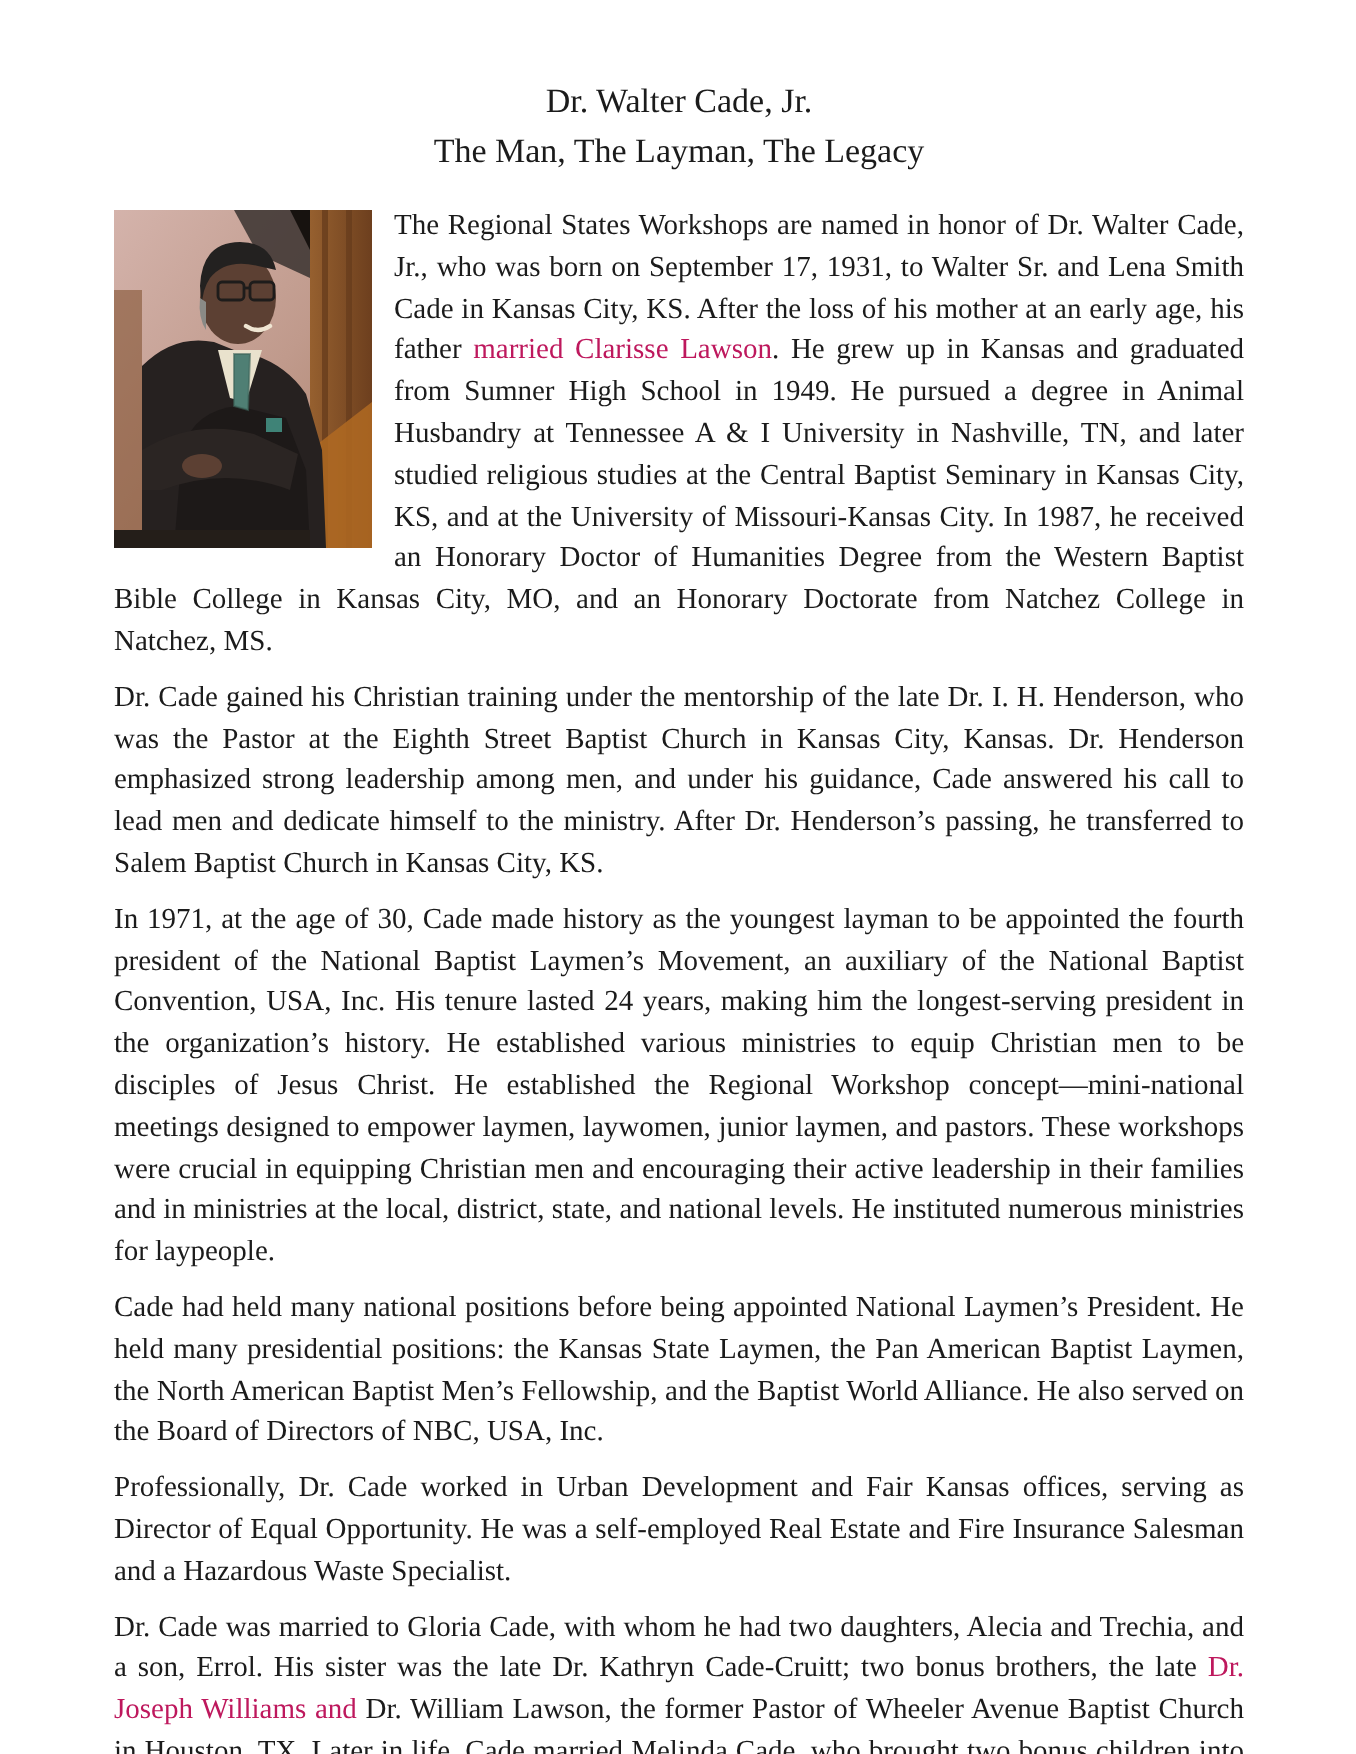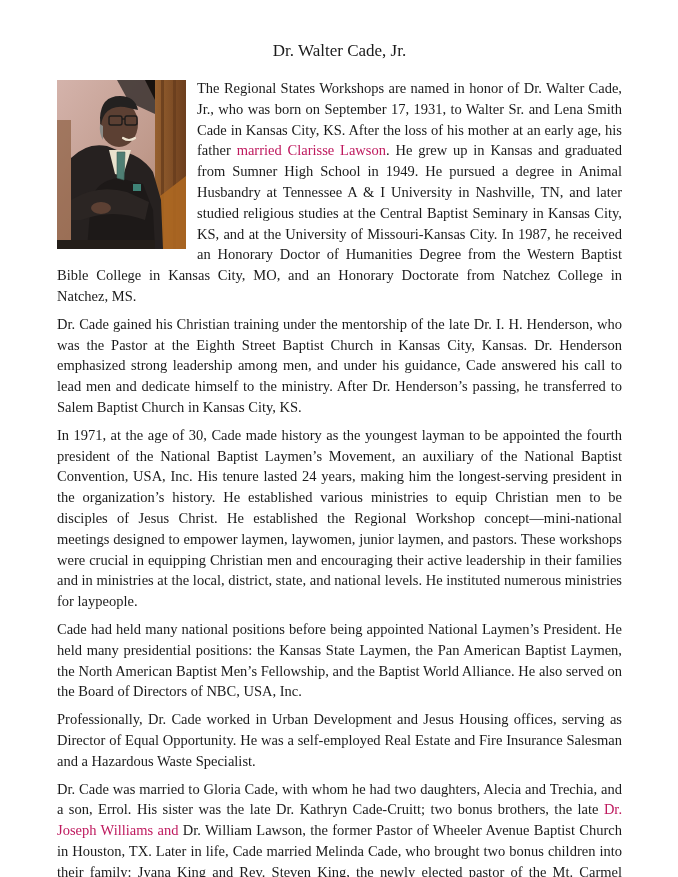--- a/index.html
+++ b/index.html
@@ -44,20 +44,21 @@
   }
   .photo svg { display: block; }
 </style>
 </head>
 <body>
 
 <div class="page">
 
   <h1 class="doc-title">
     <span class="title-line">Dr. Walter Cade, Jr.</span>
+    <span class="title-line">The Man, The Layman, The Legacy</span>
   </h1>
 
   <div class="body-text">
 
     <p>
       <span class="photo" title="Photograph of Dr. Walter Cade, Jr. seated, wearing a dark suit, cream shirt, teal tie and glasses, smiling, with wood paneling behind him">
           <svg width="129" height="169" viewBox="0 0 129 169" xmlns="http://www.w3.org/2000/svg">
         <defs>
           <linearGradient id="bg" x1="0" y1="0" x2="1" y2="1">
             <stop offset="0" stop-color="#d4b3ab"></stop>
@@ -96,18 +97,18 @@
       </svg>
         </span><span>The Regional States Workshops are named in honor of Dr. Walter Cade, Jr., who was born on September 17, 1931, to Walter Sr. and Lena Smith Cade in Kansas City, KS. After the loss of his mother at an early age, his father </span><span class="muted">married Clarisse Lawson</span><span>. He grew up in Kansas and graduated from Sumner High School in 1949. He pursued a degree in Animal Husbandry at Tennessee A &amp; I University in Nashville, TN, and later studied religious studies at the Central Baptist Seminary in Kansas City, KS, and at the University of Missouri-Kansas City. In 1987, he received an Honorary Doctor of Humanities Degree from the Western Baptist Bible College in Kansas City, MO, and an Honorary Doctorate from Natchez College in Natchez, MS.</span>
     </p>
 
     <p>Dr. Cade gained his Christian training under the mentorship of the late Dr. I. H. Henderson, who was the Pastor at the Eighth Street Baptist Church in Kansas City, Kansas. Dr. Henderson emphasized strong leadership among men, and under his guidance, Cade answered his call to lead men and dedicate himself to the ministry. After Dr. Henderson’s passing, he transferred to Salem Baptist Church in Kansas City, KS.</p>
 
     <p>In 1971, at the age of 30, Cade made history as the youngest layman to be appointed the fourth president of the National Baptist Laymen’s Movement, an auxiliary of the National Baptist Convention, USA, Inc. His tenure lasted 24 years, making him the longest-serving president in the organization’s history. He established various ministries to equip Christian men to be disciples of Jesus Christ. He established the Regional Workshop concept—mini-national meetings designed to empower laymen, laywomen, junior laymen, and pastors. These workshops were crucial in equipping Christian men and encouraging their active leadership in their families and in ministries at the local, district, state, and national levels. He instituted numerous ministries for laypeople.</p>
 
     <p>Cade had held many national positions before being appointed National Laymen’s President. He held many presidential positions: the Kansas State Laymen, the Pan American Baptist Laymen, the North American Baptist Men’s Fellowship, and the Baptist World Alliance. He also served on the Board of Directors of NBC, USA, Inc.</p>
 
-    <p>Professionally, Dr. Cade worked in Urban Development and Jesus Housing offices, serving as Director of Equal Opportunity. He was a self-employed Real Estate and Fire Insurance Salesman and a Hazardous Waste Specialist.</p>
+    <p>Professionally, Dr. Cade worked in Urban Development and Fair Kansas offices, serving as Director of Equal Opportunity. He was a self-employed Real Estate and Fire Insurance Salesman and a Hazardous Waste Specialist.</p>
 
     <p><span>Dr. Cade was married to Gloria Cade, with whom he had two daughters, Alecia and Trechia, and a son, Errol. His sister was the late Dr. Kathryn Cade-Cruitt; two bonus brothers, the late </span><span class="muted">Dr. Joseph Williams and</span><span> Dr. William Lawson, the former Pastor of Wheeler Avenue Baptist Church in Houston, TX. Later in life, Cade married Melinda Cade, who brought two bonus children into their family: Jyana King and Rev. Steven King, the newly elected pastor of the Mt. Carmel Baptist Church in Kansas City, KS. Dr. Cade passed away on June 13, 2000, leaving behind a legacy for many grandchildren, nieces, nephews, relatives, friends, and laypeople.</span></p>
 
   </div>
 </div>
 
 </body></html>

